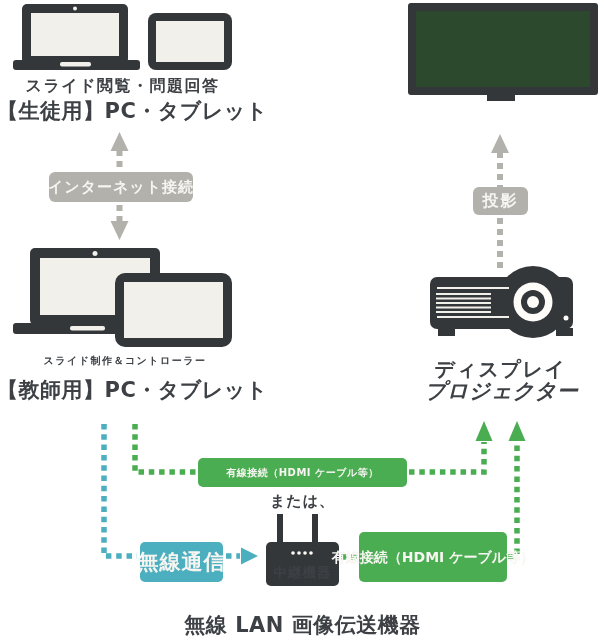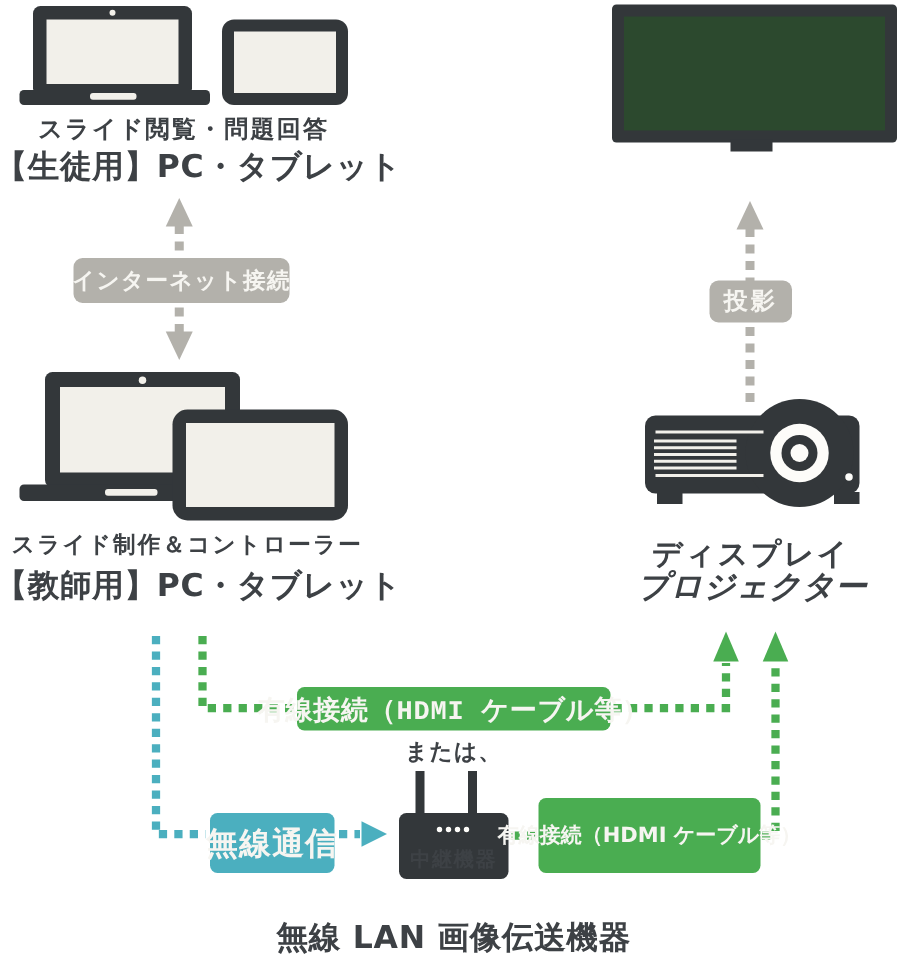--- a/index.html
+++ b/index.html
@@ -80,21 +80,21 @@
 
   <svg class="abs" style="left:10px;top:245px;" width="230" height="105">
     <rect class="f-dark" x="20" y="3" width="130" height="77" rx="5"></rect>
     <rect class="f-screen" x="30" y="13" width="110" height="57"></rect>
     <circle class="f-screen" cx="85" cy="8.5" r="2.5"></circle>
     <rect class="f-dark" x="3" y="78" width="127" height="11" rx="3"></rect>
     <rect class="f-screen" x="60" y="81" width="35" height="4.5" rx="2"></rect>
     <rect class="f-dark" x="105" y="28" width="117" height="74" rx="10"></rect>
     <rect class="f-screen" x="114" y="37" width="99" height="56"></rect>
   </svg>
-  <div class="abs cap cap-sm" style="left:3px;top:354px;width:244px;font-size:15px;">スライド制作＆コントローラー</div>
+  <div class="abs cap cap-sm" style="left:3px;top:354px;width:244px;font-size:10px;">スライド制作＆コントローラー</div>
   <div class="abs cap cap-lg" style="left:-3px;top:376px;width:250px;">【教師用】PC・タブレット</div>
 
   <svg class="abs" style="left:425px;top:262px;" width="160" height="78">
     <rect class="f-dark" x="5" y="15" width="143" height="52" rx="7"></rect>
     <circle class="f-dark" cx="108" cy="40" r="36"></circle>
     <line class="vent" x1="12" y1="26" x2="84" y2="26"></line>
     <line class="vent" x1="12" y1="55" x2="84" y2="55"></line>
     <g>
       <line class="vent" x1="11" y1="32" x2="66" y2="32"></line>
       <line class="vent" x1="11" y1="36.5" x2="66" y2="36.5"></line>
@@ -105,21 +105,21 @@
     <circle class="f-white" cx="108" cy="40" r="19.5"></circle>
     <circle class="f-dark" cx="108" cy="40" r="12"></circle>
     <circle class="f-white" cx="108" cy="40" r="6"></circle>
     <circle class="f-white" cx="141" cy="56" r="2.5"></circle>
     <rect class="f-dark" x="13" y="66" width="17" height="8"></rect>
     <rect class="f-dark" x="131" y="66" width="17" height="8"></rect>
   </svg>
   <div class="abs cap cap-sm" style="left:418px;top:356px;width:165px;font-size:20px;">ディスプレイ</div>
   <div class="abs cap cap-lg" style="left:409px;top:377px;width:185px;font-style:italic;">プロジェクター</div>
 
-  <div class="abs pill pill-green" style="left:198px;top:458px;width:209px;height:29px;font-size:18px;letter-spacing:0.5px;font-family:Liberation Mono, monospace;">有線接続（HDMI ケーブル等）</div>
+  <div class="abs pill pill-green" style="left:198px;top:458px;width:209px;height:29px;font-size:10px;letter-spacing:0.5px;">有線接続（HDMI ケーブル等）</div>
 
   <div class="abs cap" style="left:250px;top:492px;width:105px;font-size:15px;letter-spacing:1px;">または、</div>
 
   <div class="abs pill pill-cyan" style="left:140px;top:542px;width:83px;height:40px;font-size:21px;letter-spacing:1px;">無線通信</div>
 
   <svg class="abs" style="left:260px;top:510px;" width="85" height="78">
     <rect class="f-dark" x="17" y="4" width="6" height="34"></rect>
     <rect class="f-dark" x="52" y="4" width="6" height="34"></rect>
     <rect class="f-dark" x="6" y="32" width="73" height="44" rx="5"></rect>
     <g>

